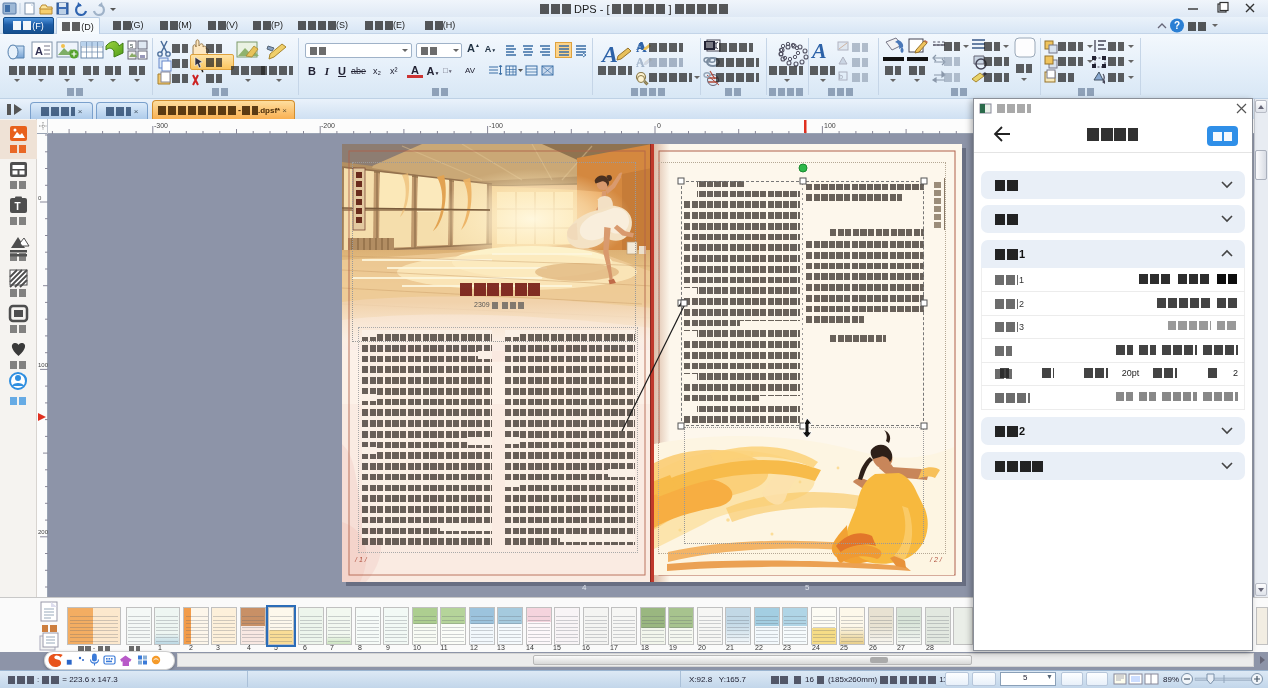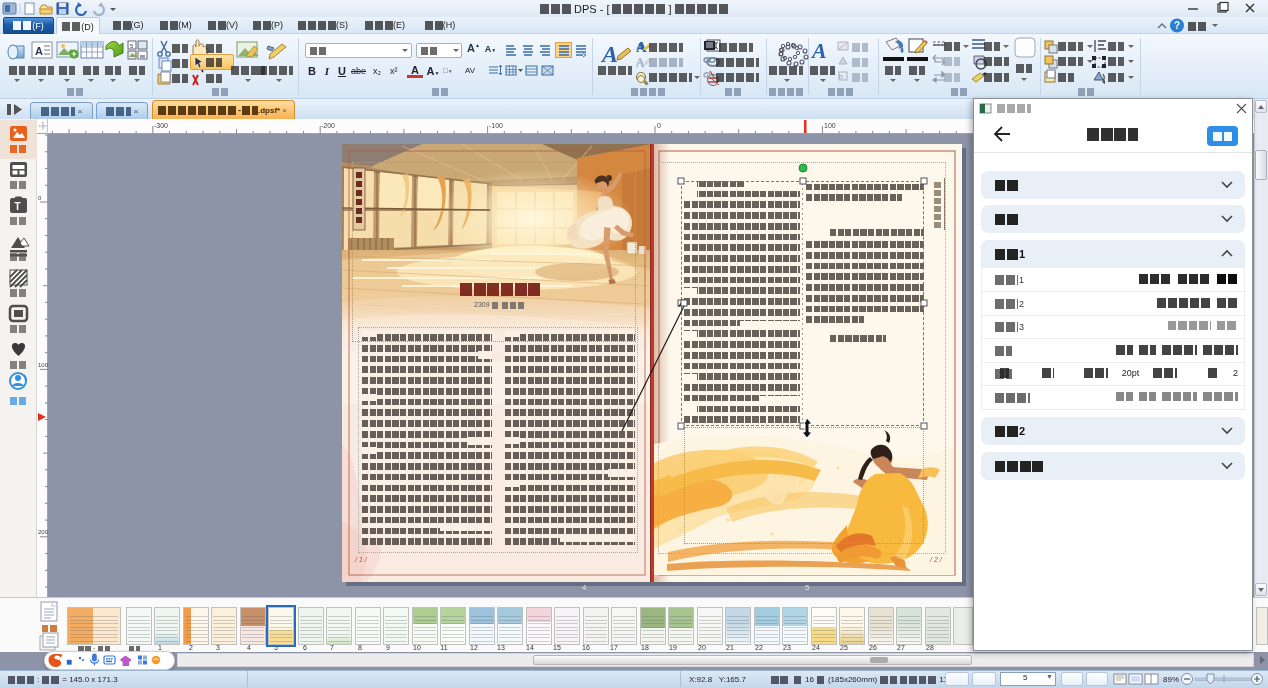--- a/index.html
+++ b/index.html
@@ -974,21 +974,21 @@
 <div class="a" style="left:870px;top:657px;width:18px;height:6px;background:#aaa;border-radius:2px"></div>
 <svg class="a" style="left:1256px;top:653px" width="12" height="14">
         <path d="M4 3l5 4-5 4z" fill="#667"></path>
       </svg>
 
 <div class="a" style="left:0;top:670px;width:1268px;height:18px;background:linear-gradient(#dde9f5,#c2d6ea);border-top:1px solid #9ab4d0"></div>
 <div class="a" style="left:8px;top:675px;color:#223;font-size:8px;display:flex;align-items:center;gap:3px">
         <i class="k" style="--h:8px;--s:7.5px;--p:9.5px;width:26px"></i>
         <span>:</span>
         <i class="k" style="--h:8px;--s:7.5px;--p:9.5px;width:17px"></i>
-        <span>= 145.0 x 171.3</span>
+        <span>= 223.6 x 147.3</span>
       </div>
 <div class="a" style="left:247px;top:671px;width:1px;height:16px;background:#aac0d8"></div>
 <div class="a" style="left:680px;top:671px;width:1px;height:16px;background:#aac0d8"></div>
 <div class="a" style="left:689px;top:675px;color:#223;font-size:8px">X:92.8&nbsp;&nbsp;&nbsp;Y:165.7</div>
 <div class="a" style="left:771px;top:675px;color:#223;font-size:8px;display:flex;gap:3px;align-items:center">
         <i class="k" style="--h:8px;--s:7.5px;--p:9.5px;width:17px"></i>
         <span>​</span>
         <i class="k" style="--h:8px;--s:7.5px;--p:9.5px;width:8px"></i>
         <span style="font-size:8px">16</span>
         <i class="k" style="--h:8px;--s:7.5px;--p:9.5px;width:8px"></i>

